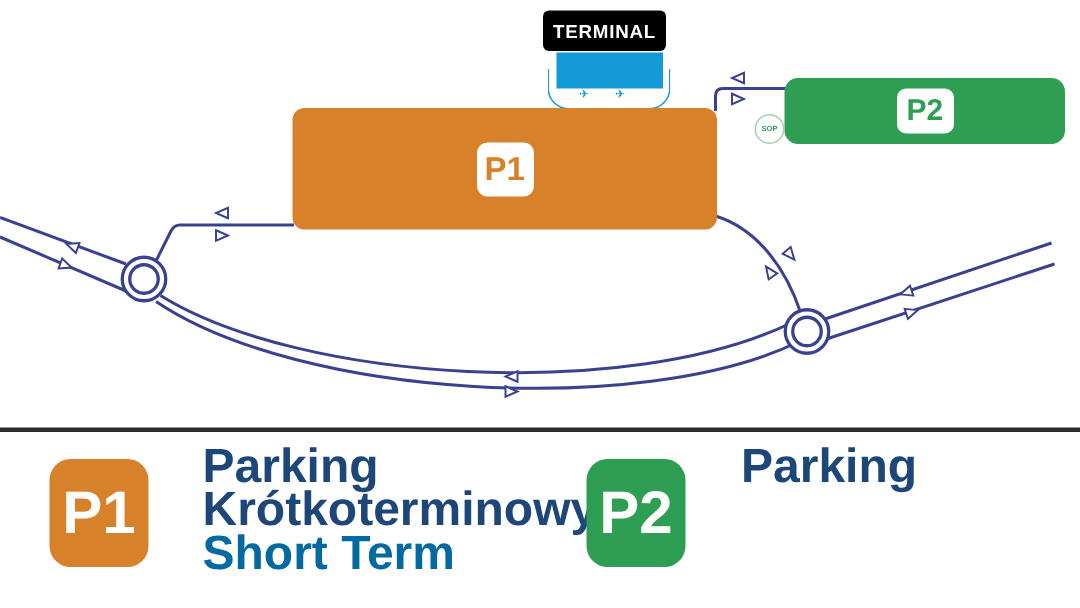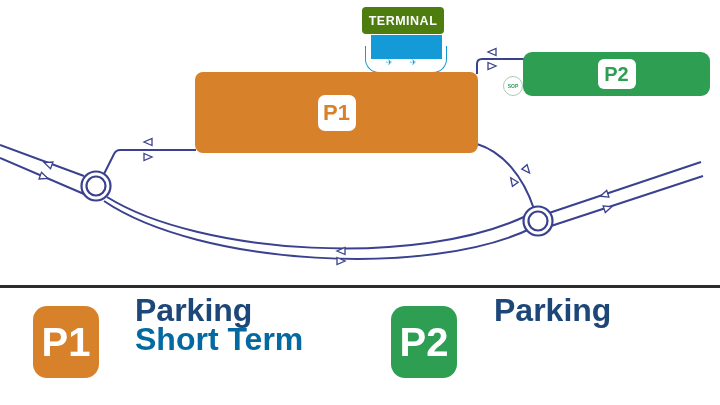--- a/index.html
+++ b/index.html
@@ -7,21 +7,21 @@
     width:720px;height:405px;overflow:hidden;background:#ffffff;
     font-family:"Liberation Sans",sans-serif;
     position:relative;
   }
   .map{position:absolute;left:0;top:0;width:720px;height:285px;}
   .map svg{position:absolute;left:0;top:0;}
 
   
   .terminal-label{
     position:absolute;left:362px;top:7px;width:82px;height:27px;
-    background:#4d7c0f;border-radius:4px;color:#ffffff;
+    background:#000000;border-radius:4px;color:#ffffff;
     font-weight:bold;font-size:12.5px;letter-spacing:.5px;
     display:flex;align-items:center;justify-content:center;
   }
   .terminal-apron{
     position:absolute;left:365px;top:46px;width:80px;height:26px;
     background:#ffffff;border:1.5px solid #149BD7;border-top:none;
     border-radius:0 0 14px 14px;
   }
   .terminal-building{
     position:absolute;left:371px;top:35px;width:71px;height:24px;
@@ -139,20 +139,21 @@
 
   <div class="sop-badge">SOP</div>
 </div>
 
 <div class="divider"></div>
 
 <div class="legend">
   <div class="legend-badge p1">P1</div>
   <div class="legend-text t1">
     <div>Parking</div>
+    <div>Krótkoterminowy</div>
     <div class="en">Short Term</div>
   </div>
 
   <div class="legend-badge p2">P2</div>
   <div class="legend-text t2">
     <div>Parking</div>
   </div>
 </div>
 
 </body></html>

